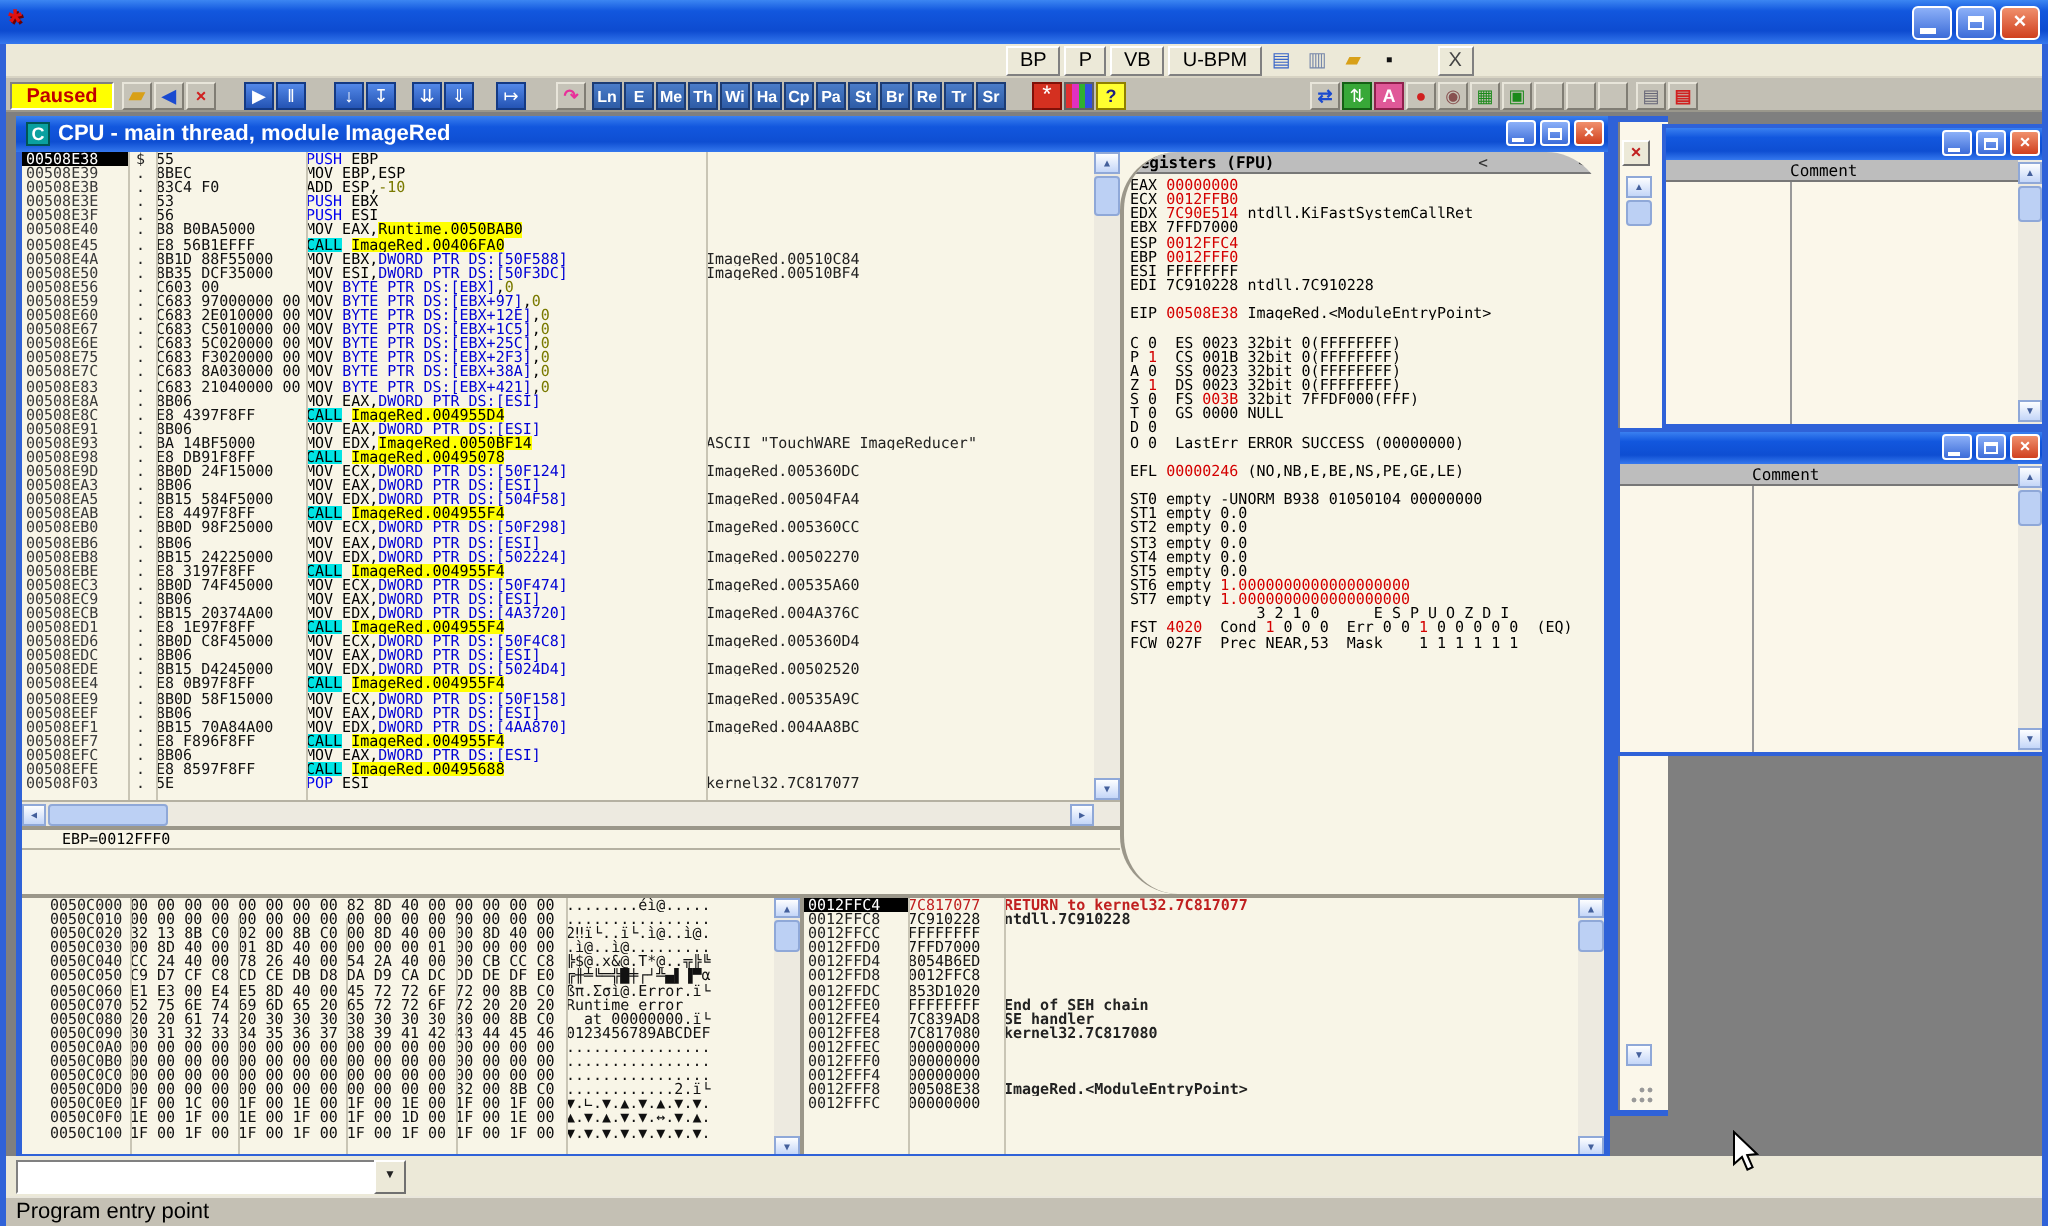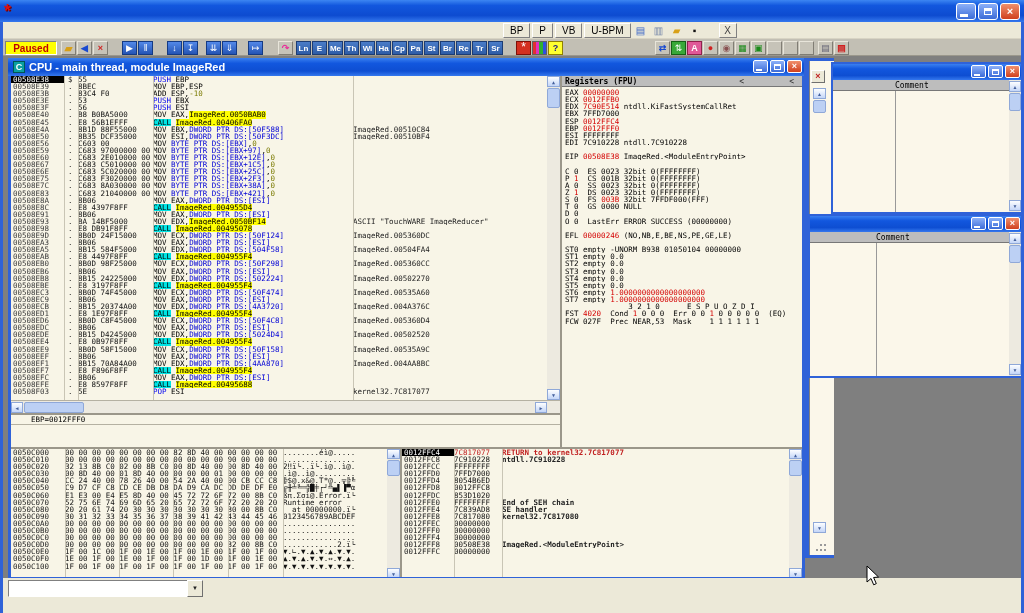--- a/index.html
+++ b/index.html
@@ -87,21 +87,21 @@
   .c-i{width:200px;flex:0 0 auto;}
   .c-c{flex:1;color:#222;}
   .tk-t{color:#000;}.tk-b{color:#0000D6;}.tk-o{color:#7A7A00;}.tk-p{color:#0000F0;}
   .tk-c{background:#00E4E4;color:#000;}.tk-y{background:#FFFF00;color:#000;}.tk-r{color:#D40000;}
 
   .rrow{height:7.15px;line-height:7.2px;font-size:7.5px;white-space:pre;overflow:hidden;padding-left:3px;}
   .reg-hdr{position:absolute;left:0;top:0;width:100%;height:11px;background:var(--hdr);border-bottom:1px solid #777;font-size:8px;font-weight:bold;padding:1px 0 0 3px;}
   .reg-nav{position:absolute;top:1px;font-weight:normal;color:#333;font-size:8px;}
 
   .hrow{display:flex;height:7.1px;line-height:7.2px;font-size:7.5px;white-space:pre;overflow:hidden;}
-  .h-a{width:54px;padding-left:2px;color:#222;flex:0 0 auto;}
+  .h-a{width:54px;padding-left:14px;color:#222;flex:0 0 auto;}
   .h-h{width:218px;color:#111;flex:0 0 auto;}
   .h-s{flex:1;color:#111;}
 
   .srow{display:flex;height:7.1px;line-height:7.2px;font-size:7.5px;white-space:pre;overflow:hidden;}
   .s-a{width:52px;padding-left:2px;color:#222;flex:0 0 auto;}
   .s-v{width:48px;color:#111;flex:0 0 auto;}
   .s-c{flex:1;color:#222;font-weight:bold;}
   .srow.sel .s-a{background:#000;color:#fff;}
   .srow.sel .s-v,.srow.sel .s-c{color:#C02020;}
 
@@ -239,21 +239,21 @@
 
     <div class="cpu-content">
 
       <div class="pane" id="disasm-pane" style="left:0;top:0;width:536px;height:324px;">
         <div id="disasm-rows">
             <div class="drow"><div class="c-a sel">00508E38</div><div class="c-m">$</div><div class="c-b">55</div><div class="c-i"><span class="tk-p">PUSH</span><span class="tk-t"> EBP</span></div><div class="c-c"></div></div>
             <div class="drow"><div class="c-a">00508E39</div><div class="c-m">.</div><div class="c-b">8BEC</div><div class="c-i"><span class="tk-t">MOV EBP,ESP</span></div><div class="c-c"></div></div>
             <div class="drow"><div class="c-a">00508E3B</div><div class="c-m">.</div><div class="c-b">83C4 F0</div><div class="c-i"><span class="tk-t">ADD ESP,</span><span class="tk-o">-10</span></div><div class="c-c"></div></div>
             <div class="drow"><div class="c-a">00508E3E</div><div class="c-m">.</div><div class="c-b">53</div><div class="c-i"><span class="tk-p">PUSH</span><span class="tk-t"> EBX</span></div><div class="c-c"></div></div>
             <div class="drow"><div class="c-a">00508E3F</div><div class="c-m">.</div><div class="c-b">56</div><div class="c-i"><span class="tk-p">PUSH</span><span class="tk-t"> ESI</span></div><div class="c-c"></div></div>
-            <div class="drow"><div class="c-a">00508E40</div><div class="c-m">.</div><div class="c-b">B8 B0BA5000</div><div class="c-i"><span class="tk-t">MOV EAX,</span><span class="tk-y">ImageRed.0050BAB0</span></div><div class="c-c"></div></div>
+            <div class="drow"><div class="c-a">00508E40</div><div class="c-m">.</div><div class="c-b">B8 B0BA5000</div><div class="c-i"><span class="tk-t">MOV EAX,</span><span class="tk-y">Runtime.0050BAB0</span></div><div class="c-c"></div></div>
             <div class="drow"><div class="c-a">00508E45</div><div class="c-m">.</div><div class="c-b">E8 56B1EFFF</div><div class="c-i"><span class="tk-c">CALL</span><span class="tk-t"> </span><span class="tk-y">ImageRed.00406FA0</span></div><div class="c-c"></div></div>
             <div class="drow"><div class="c-a">00508E4A</div><div class="c-m">.</div><div class="c-b">8B1D 88F55000</div><div class="c-i"><span class="tk-t">MOV EBX,</span><span class="tk-b">DWORD PTR DS:[50F588]</span></div><div class="c-c">ImageRed.00510C84</div></div>
             <div class="drow"><div class="c-a">00508E50</div><div class="c-m">.</div><div class="c-b">8B35 DCF35000</div><div class="c-i"><span class="tk-t">MOV ESI,</span><span class="tk-b">DWORD PTR DS:[50F3DC]</span></div><div class="c-c">ImageRed.00510BF4</div></div>
             <div class="drow"><div class="c-a">00508E56</div><div class="c-m">.</div><div class="c-b">C603 00</div><div class="c-i"><span class="tk-t">MOV </span><span class="tk-b">BYTE PTR DS:[EBX]</span><span class="tk-t">,</span><span class="tk-o">0</span></div><div class="c-c"></div></div>
             <div class="drow"><div class="c-a">00508E59</div><div class="c-m">.</div><div class="c-b">C683 97000000 00</div><div class="c-i"><span class="tk-t">MOV </span><span class="tk-b">BYTE PTR DS:[EBX+97]</span><span class="tk-t">,</span><span class="tk-o">0</span></div><div class="c-c"></div></div>
             <div class="drow"><div class="c-a">00508E60</div><div class="c-m">.</div><div class="c-b">C683 2E010000 00</div><div class="c-i"><span class="tk-t">MOV </span><span class="tk-b">BYTE PTR DS:[EBX+12E]</span><span class="tk-t">,</span><span class="tk-o">0</span></div><div class="c-c"></div></div>
             <div class="drow"><div class="c-a">00508E67</div><div class="c-m">.</div><div class="c-b">C683 C5010000 00</div><div class="c-i"><span class="tk-t">MOV </span><span class="tk-b">BYTE PTR DS:[EBX+1C5]</span><span class="tk-t">,</span><span class="tk-o">0</span></div><div class="c-c"></div></div>
             <div class="drow"><div class="c-a">00508E6E</div><div class="c-m">.</div><div class="c-b">C683 5C020000 00</div><div class="c-i"><span class="tk-t">MOV </span><span class="tk-b">BYTE PTR DS:[EBX+25C]</span><span class="tk-t">,</span><span class="tk-o">0</span></div><div class="c-c"></div></div>
             <div class="drow"><div class="c-a">00508E75</div><div class="c-m">.</div><div class="c-b">C683 F3020000 00</div><div class="c-i"><span class="tk-t">MOV </span><span class="tk-b">BYTE PTR DS:[EBX+2F3]</span><span class="tk-t">,</span><span class="tk-o">0</span></div><div class="c-c"></div></div>
             <div class="drow"><div class="c-a">00508E7C</div><div class="c-m">.</div><div class="c-b">C683 8A030000 00</div><div class="c-i"><span class="tk-t">MOV </span><span class="tk-b">BYTE PTR DS:[EBX+38A]</span><span class="tk-t">,</span><span class="tk-o">0</span></div><div class="c-c"></div></div>
@@ -302,21 +302,21 @@
       <div class="sb-track" style="left:0;top:324px;width:549px;height:13px;border-top:1px solid #B5B1A2;">
         <div class="sb-btn" style="left:0;top:1px;width:12px;height:11px;">◀</div>
         <div class="sb-thumb" style="left:13px;top:1px;width:60px;height:11px;"></div>
         <div class="sb-btn" style="left:524px;top:1px;width:12px;height:11px;">▶</div>
       </div>
 
       <div class="pane info-pane" style="left:0;top:337px;width:549px;height:34px;">
         <div class="info-line">EBP=0012FFF0</div>
       </div>
 
-      <div class="pane" style="left:549px;top:0;width:242px;height:371px;border-left:2px solid #9B978A;">
+      <div class="pane" style="left:549px;top:0;width:242px;height:371px;border-left:2px solid #9B978A;border-radius:29px;">
         <div class="reg-hdr">
           <span>Registers (FPU)</span>
           <span class="reg-nav" style="right:58px;">&lt;</span>
           <span class="reg-nav" style="right:8px;">&lt;</span>
         </div>
         <div id="regs-rows" style="position:absolute;left:0;top:13px;width:100%;">
             <div class="rrow"><span class="tk-t">EAX </span><span class="tk-r">00000000</span></div>
             <div class="rrow"><span class="tk-t">ECX </span><span class="tk-r">0012FFB0</span></div>
             <div class="rrow"><span class="tk-t">EDX </span><span class="tk-r">7C90E514</span><span class="tk-t"> ntdll.KiFastSystemCallRet</span></div>
             <div class="rrow"><span class="tk-t">EBX 7FFD7000</span></div>
@@ -463,18 +463,21 @@
       <div class="sb-thumb" style="left:0;top:13px;width:12px;height:18px;"></div>
       <div class="sb-btn" style="left:0;bottom:1px;width:12px;height:11px;">▼</div>
     </div>
   </div>
 
   <div class="abs cmdrow">
     <input class="combo" value="" style="">
     <div class="combo-btn">▼</div>
   </div>
 
+  <div class="abs statusbar">
+    <span>Program entry point</span>
+  </div>
 
   <svg class="abs cursor" style="left:866px;top:565px;" width="14" height="21">
     <polygon points="1,1 1,17 5,13.5 7.7,19.8 10.3,18.6 7.6,12.5 12.5,12" fill="#fff" stroke="#000" stroke-width="1"></polygon>
   </svg>
 
 </div>
 
 </body></html>

